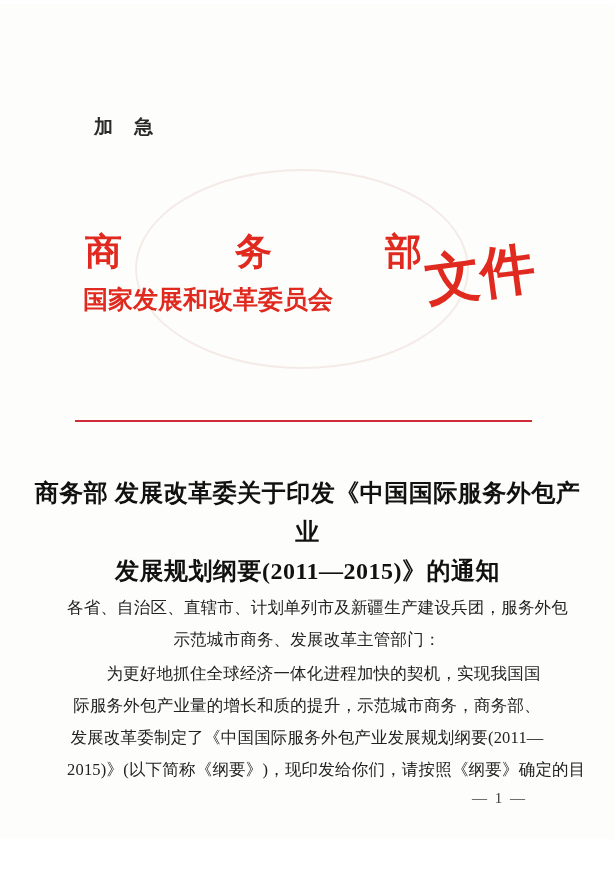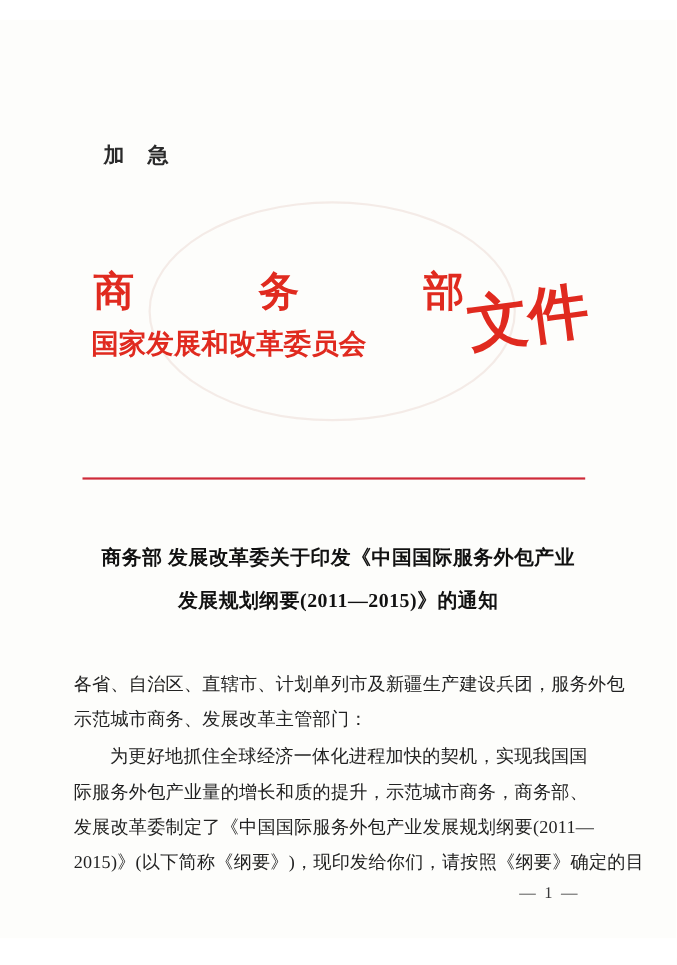--- a/index.html
+++ b/index.html
@@ -1,19 +1,19 @@
 <!DOCTYPE html>
 <html><head>
 <meta charset="utf-8">
 <style>
   html,body { margin:0; padding:0; background:#ffffff; }
   .page {
     position:relative;
     width:615px; height:835px;
-    margin:18px auto;
+    margin:4px auto;
     background:#fdfdfb;
     overflow:hidden;
     font-family:"Liberation Serif","DejaVu Serif",serif;
     color:#1c1c1c;
   }
   .urgency {
     position:absolute; left:94px; top:110px;
     font-family:"Liberation Sans","DejaVu Sans",sans-serif;
     font-weight:bold; font-size:19px; color:#2a2a2a;
     word-spacing:14px; letter-spacing:1px;
@@ -46,26 +46,27 @@
     text-align:center; font-size:17px; color:#2a2a2a;
     letter-spacing:1.5px;
   }
   .red-rule {
     position:absolute; left:75px; top:416px;
     width:457px; height:2px; background:#cf2b39;
   }
   .doc-title {
     position:absolute; left:30px; right:30px; top:470px;
     text-align:center; font-weight:bold; color:#111;
-    font-size:18px; line-height:39px; letter-spacing:0.5px;
+    font-size:24px; line-height:39px; letter-spacing:0.5px;
   }
   .body-text {
     position:absolute; left:67px; top:588px; width:480px;
     font-size:16.5px; line-height:31.7px; color:#222;
     letter-spacing:0.2px;
+    text-align:center;
   }
   .body-text .line { white-space:nowrap; }
   .para2 { margin-top:3px; }
   .indent { padding-left:33px; }
   .page-number {
     position:absolute; right:88px; top:786px;
     font-size:15px; color:#3a3a3a; letter-spacing:2px;
     white-space:nowrap;
   }
 </style>

